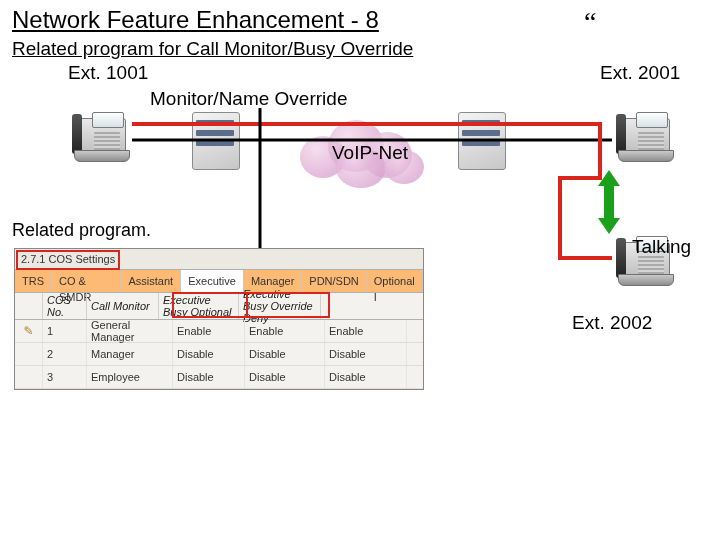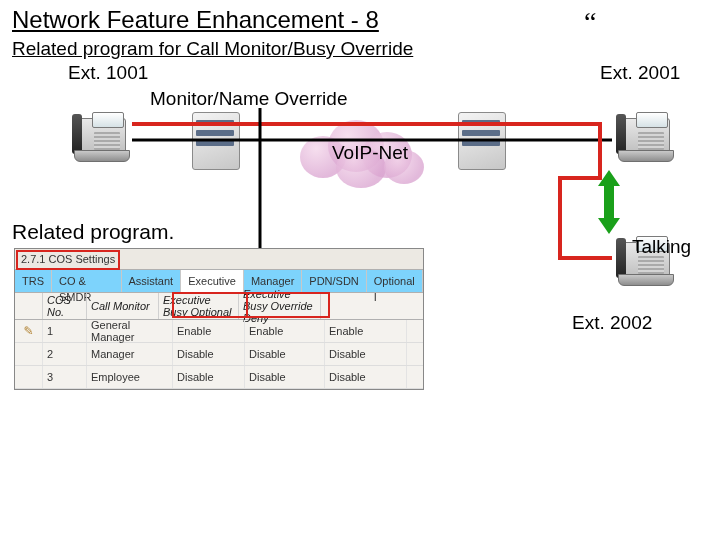--- a/index.html
+++ b/index.html
@@ -5,21 +5,21 @@
   html,body{margin:0;padding:0;}
   body{width:720px;height:540px;background:#fff;font-family:Arial,Helvetica,sans-serif;position:relative;color:#000;}
   .abs{position:absolute;}
   .title{font-size:24px;text-decoration:underline;}
   .subtitle{font-size:19px;text-decoration:underline;}
   .ext{font-size:19px;}
   .label{font-size:19px;}
   .talking{font-size:19px;}
   .tabs-box{border:1px solid #888;background:#f4f2ee;font-size:11px;}
   .tab-strip{display:flex;border-bottom:1px solid #b0b0b0;height:22px;}
-  .tab{padding:3px 7px;border-right:1px solid #c8c8c8;color:#333;background:#7dd3fc;line-height:16px;}
+  .tab{padding:3px 7px;border-right:1px solid #c8c8c8;color:#333;background:#fdba74;line-height:16px;}
   .tab.sel{background:#fff;}
   .hdr-row{display:flex;border-bottom:1px solid #b0b0b0;height:26px;align-items:flex-start;font-style:italic;}
   .hdr{padding:0 4px;border-right:1px solid #d0d0d0;color:#222;height:100%;display:flex;align-items:center;box-sizing:border-box;}
   .data-row{display:flex;height:22px;align-items:center;border-bottom:1px solid #ddd;}
   .cell{padding:0 4px;border-right:1px solid #e3e3e3;color:#333;height:100%;display:flex;align-items:center;box-sizing:border-box;}
   .c0{width:28px;justify-content:center;}
   .c1{width:44px;}
   .c2{width:86px;}
   .c3{width:72px;}
   .c4{width:80px;}
@@ -112,21 +112,21 @@
   <polyline points="260,108 260,194 260,272" fill="none" stroke="#000" stroke-width="3"></polyline>
 </svg>
 
 <div class="abs" style="left:594px;top:170px;">
   <svg width="30" height="64">
     <polygon points="15,0 26,16 20,16 20,48 26,48 15,64 4,48 10,48 10,16 4,16" fill="#1aa01a"></polygon>
   </svg>
 </div>
 <div class="abs talking" style="left:632px;top:192px;margin-top:44px;">Talking</div>
 
-<div class="abs" style="left:12px;top:220px;font-size:21px;">Related program.</div>
+<div class="abs" style="left:12px;top:220px;font-size:18px;">Related program.</div>
 
 <div class="abs tabs-box" style="left:14px;top:248px;width:408px;">
   <div class="section-strip">
     <span class="section-title">2.7.1 COS Settings</span>
   </div>
   <div class="tab-strip">
     <div class="tab">TRS</div>
     <div class="tab">CO &amp; SMDR</div>
     <div class="tab">Assistant</div>
     <div class="tab sel">Executive</div>

